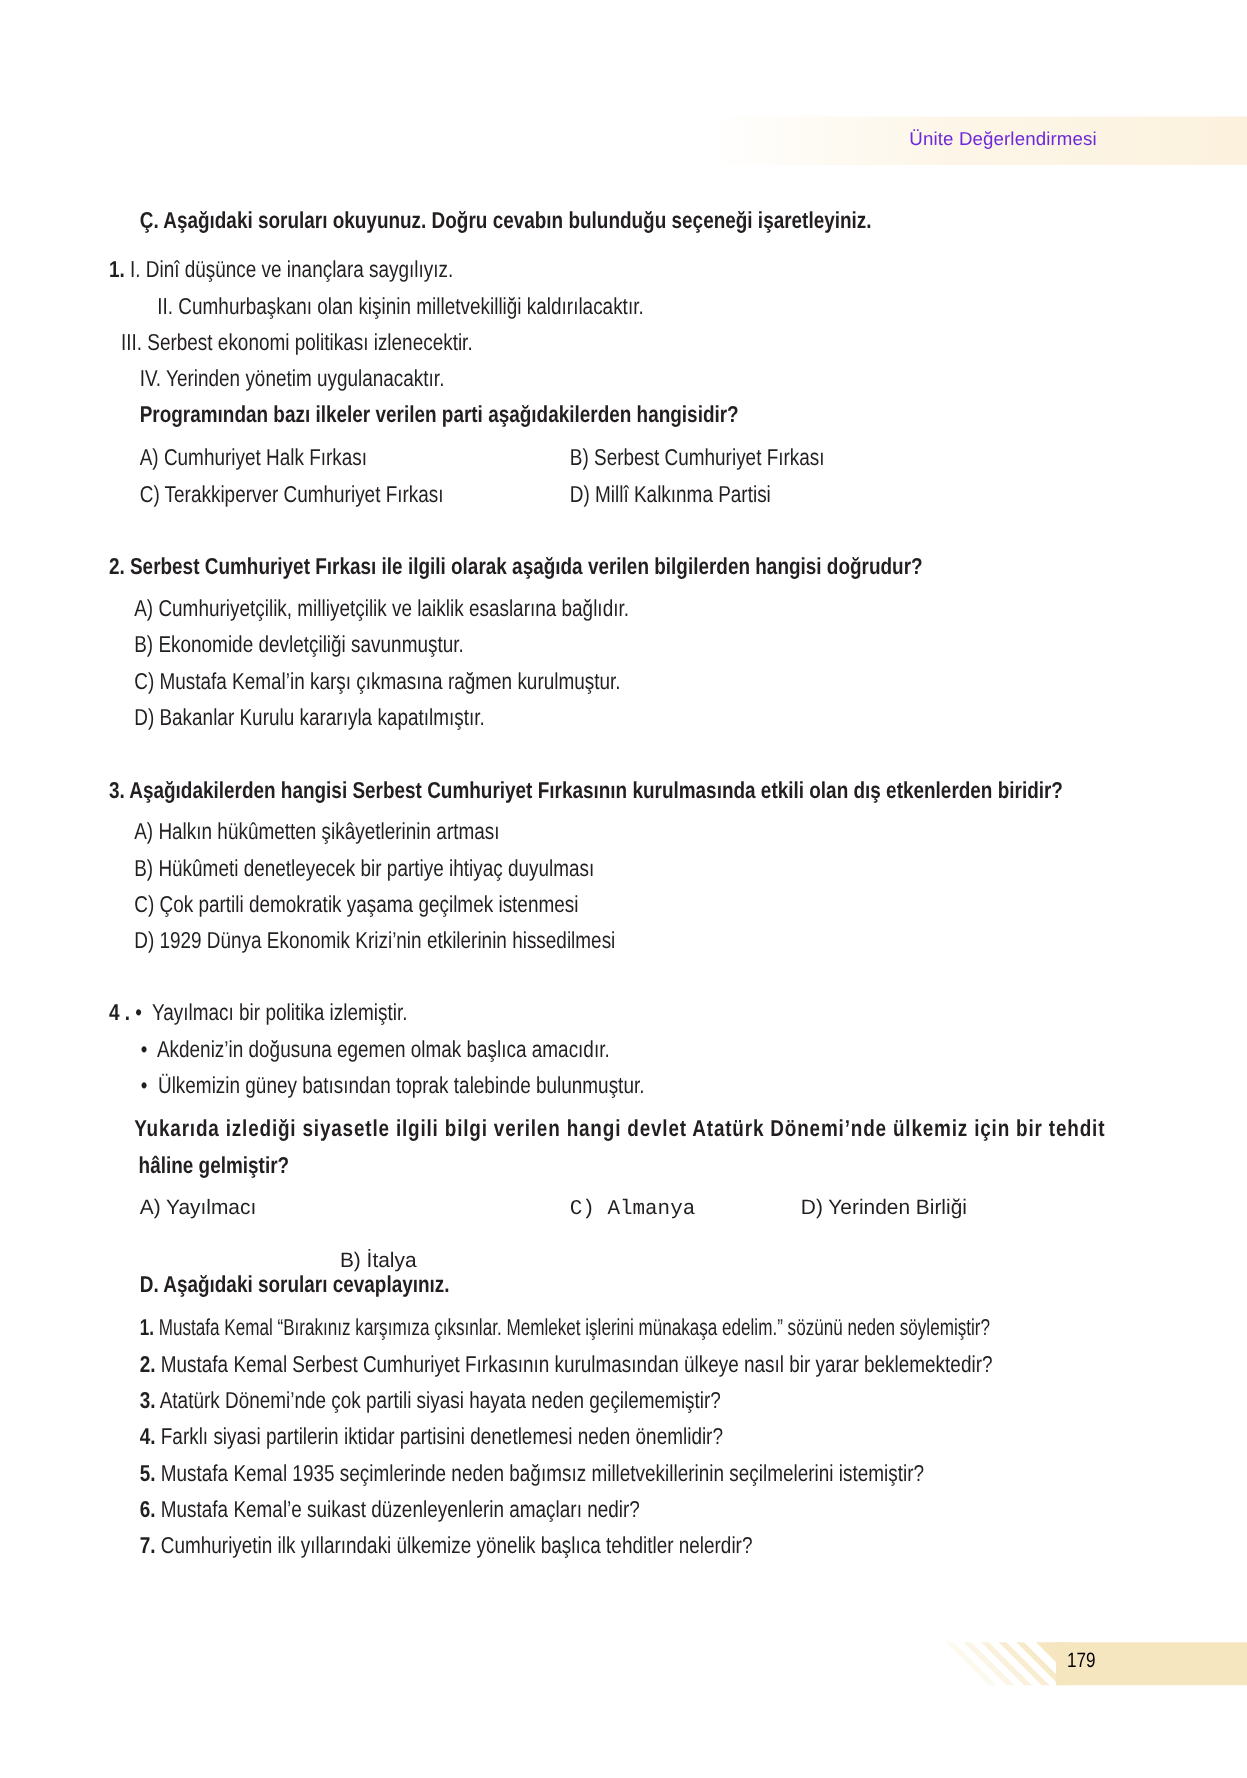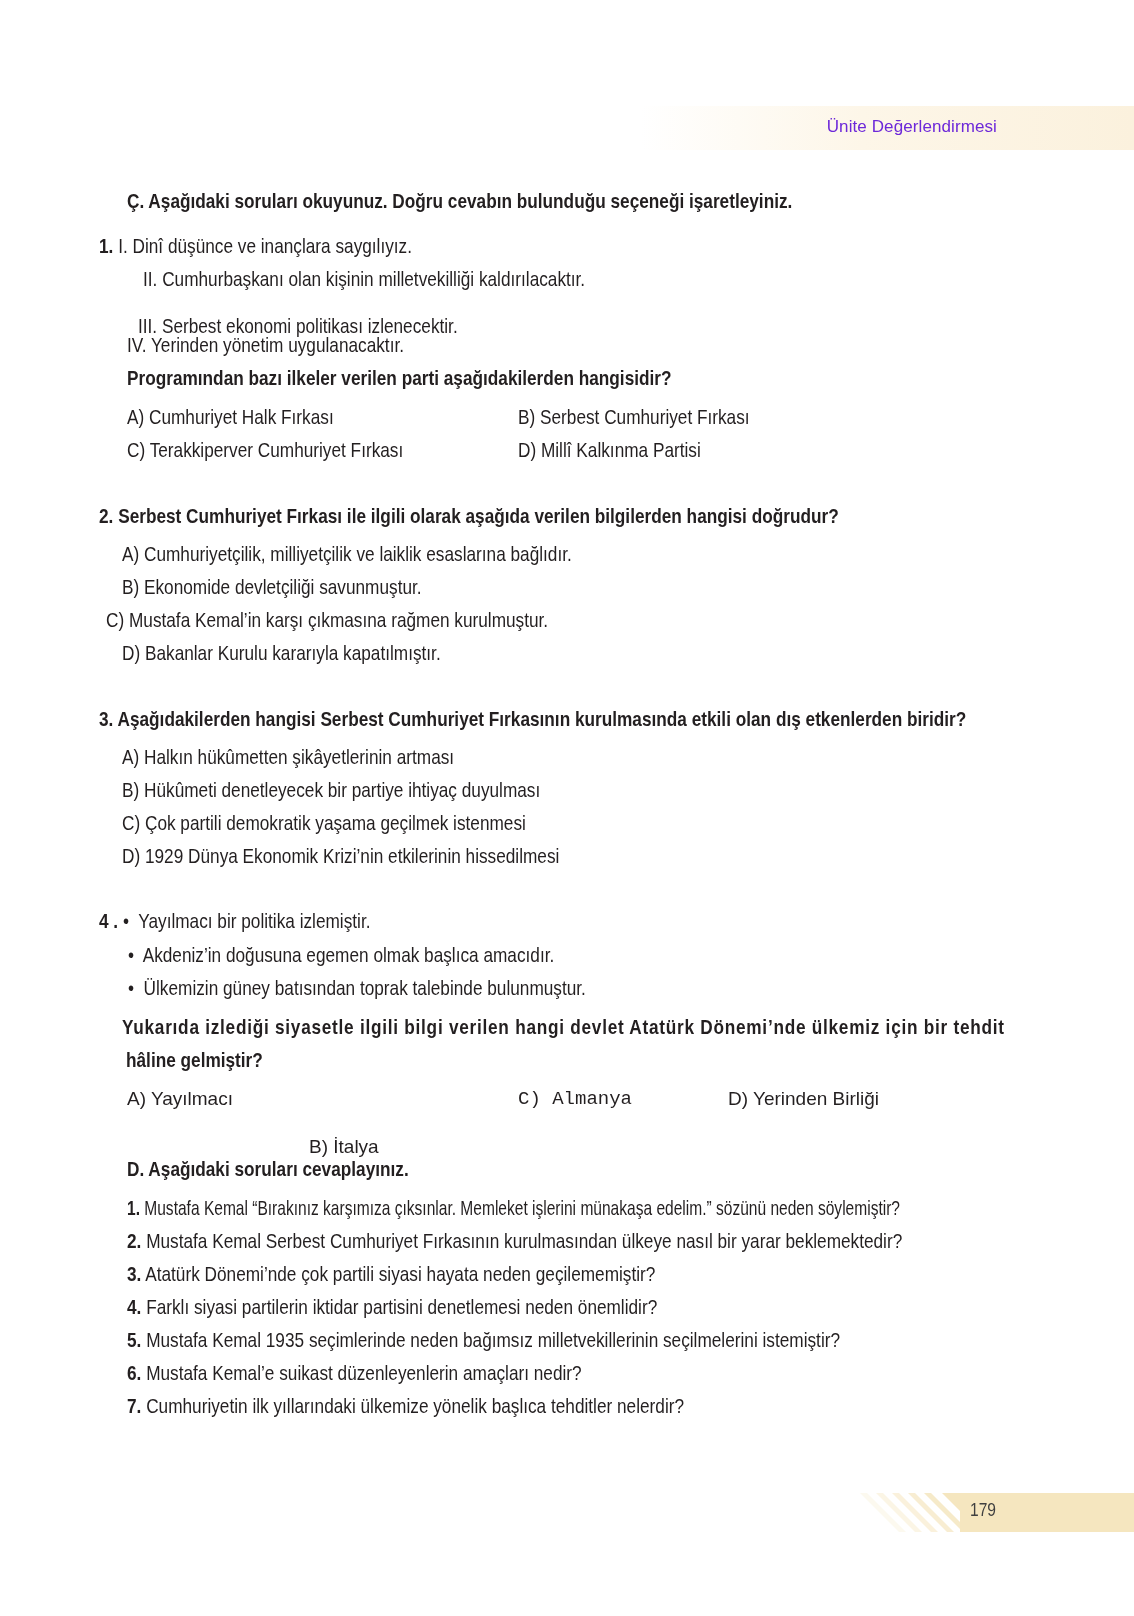--- a/index.html
+++ b/index.html
@@ -5,50 +5,50 @@
   html, body { margin: 0; padding: 0; background: #ffffff; }
   body { width: 1134px; height: 1616px; position: relative; overflow: hidden; font-family: "Liberation Sans", sans-serif; color: #231f20; }
 
   .header-band { position: absolute; left: 640px; top: 106px; width: 494px; height: 44px;
     background: linear-gradient(to right, rgba(252,242,222,0) 0%, #fdf6e8 45%, #fbf1dd 100%); }
   .header-title { position: absolute; right: 137px; top: 117px; font-size: 17px; color: #6d28d9; font-weight: normal; letter-spacing: 0.1px; }
 
   .footer-band { position: absolute; left: 960px; top: 1493px; width: 174px; height: 39px; background: #f5e6bf; }
   .footer-stripes { position: absolute; left: 855px; top: 1493px; width: 125px; height: 39px; overflow: hidden; }
   .footer-stripes span { position: absolute; top: -5px; width: 7px; height: 60px; background: #f5e6bf; transform: skewX(45deg); transform-origin: top left; }
-  .page-number { position: absolute; left: 970px; top: 1499px; font-size: 19px; color: #404040; }
+  .page-number { position: absolute; left: 970px; top: 1499px; font-size: 19px; color: #000000; }
 
   .cond { display: inline-block; transform: scaleX(0.82); transform-origin: left center; white-space: nowrap; }
   .line { position: absolute; font-size: 21px; line-height: 26px; white-space: nowrap; }
   .b { font-weight: bold; }
   .num { font-weight: bold; }
   .wide { position: absolute; font-size: 19px; line-height: 26px; white-space: nowrap; color: #231f20; }
 </style>
 </head>
 <body>
 
 <div class="header-band"></div>
 <div class="header-title">Ünite Değerlendirmesi</div>
 
 <div class="line b" style="left:127px; top:188px;"><span class="cond">Ç. Aşağıdaki soruları okuyunuz. Doğru cevabın bulunduğu seçeneği işaretleyiniz.</span></div>
 
 <div class="line" style="left:99px; top:233px;"><span class="cond"><span class="num">1.</span> <span>I.  Dinî düşünce ve inançlara saygılıyız.</span></span></div>
 <div class="line" style="left:127px; top:266px;margin-left:16px;"><span class="cond">II. Cumhurbaşkanı olan kişinin milletvekilliği kaldırılacaktır.</span></div>
-<div class="line" style="left:138px; top:299px;margin-top:14px;"><span class="cond">III. Serbest ekonomi politikası izlenecektir.</span></div>
+<div class="line" style="left:110px; top:299px;"><span class="cond">III. Serbest ekonomi politikası izlenecektir.</span></div>
 <div class="line" style="left:127px; top:332px;"><span class="cond">IV. Yerinden yönetim uygulanacaktır.</span></div>
 <div class="line b" style="left:127px; top:365px;"><span class="cond">Programından bazı ilkeler verilen parti aşağıdakilerden hangisidir?</span></div>
 <div class="line" style="left:127px; top:404px;"><span class="cond">A) Cumhuriyet Halk Fırkası</span></div>
 <div class="line" style="left:518px; top:404px;"><span class="cond">B) Serbest Cumhuriyet Fırkası</span></div>
 <div class="line" style="left:127px; top:437px;"><span class="cond">C) Terakkiperver Cumhuriyet Fırkası</span></div>
 <div class="line" style="left:518px; top:437px;"><span class="cond">D) Millî Kalkınma Partisi</span></div>
 
 <div class="line b" style="left:99px; top:503px;"><span class="cond"><span>2.</span> <span>Serbest Cumhuriyet Fırkası ile ilgili olarak aşağıda verilen bilgilerden hangisi doğrudur?</span></span></div>
 <div class="line" style="left:122px; top:541px;"><span class="cond">A) Cumhuriyetçilik, milliyetçilik ve laiklik esaslarına bağlıdır.</span></div>
 <div class="line" style="left:122px; top:574px;"><span class="cond">B) Ekonomide devletçiliği savunmuştur.</span></div>
-<div class="line" style="left:106px; top:607px;"><span class="cond">C) Mustafa Kemal’in karşı çıkmasına rağmen kurulmuştur.</span></div>
+<div class="line" style="left:122px; top:607px;"><span class="cond">C) Mustafa Kemal’in karşı çıkmasına rağmen kurulmuştur.</span></div>
 <div class="line" style="left:122px; top:640px;"><span class="cond">D) Bakanlar Kurulu kararıyla kapatılmıştır.</span></div>
 
 <div class="line b" style="left:99px; top:706px;"><span class="cond"><span>3.</span> <span>Aşağıdakilerden hangisi Serbest Cumhuriyet Fırkasının kurulmasında etkili olan dış etkenlerden biridir?</span></span></div>
 <div class="line" style="left:122px; top:744px;"><span class="cond">A)  Halkın hükûmetten şikâyetlerinin artması</span></div>
 <div class="line" style="left:122px; top:777px;"><span class="cond">B)  Hükûmeti denetleyecek bir partiye ihtiyaç duyulması</span></div>
 <div class="line" style="left:122px; top:810px;"><span class="cond">C)  Çok partili demokratik yaşama geçilmek istenmesi</span></div>
 <div class="line" style="left:122px; top:843px;"><span class="cond">D) 1929 Dünya Ekonomik Krizi’nin etkilerinin hissedilmesi</span></div>
 
 <div class="line" style="left:99px; top:908px;"><span class="cond"><span class="num">4 .</span> <span>•</span>&nbsp; <span>Yayılmacı bir politika izlemiştir.</span></span></div>
 <div class="line" style="left:128px; top:942px;"><span class="cond"><span>•</span>&nbsp; <span>Akdeniz’in doğusuna egemen olmak başlıca amacıdır.</span></span></div>

